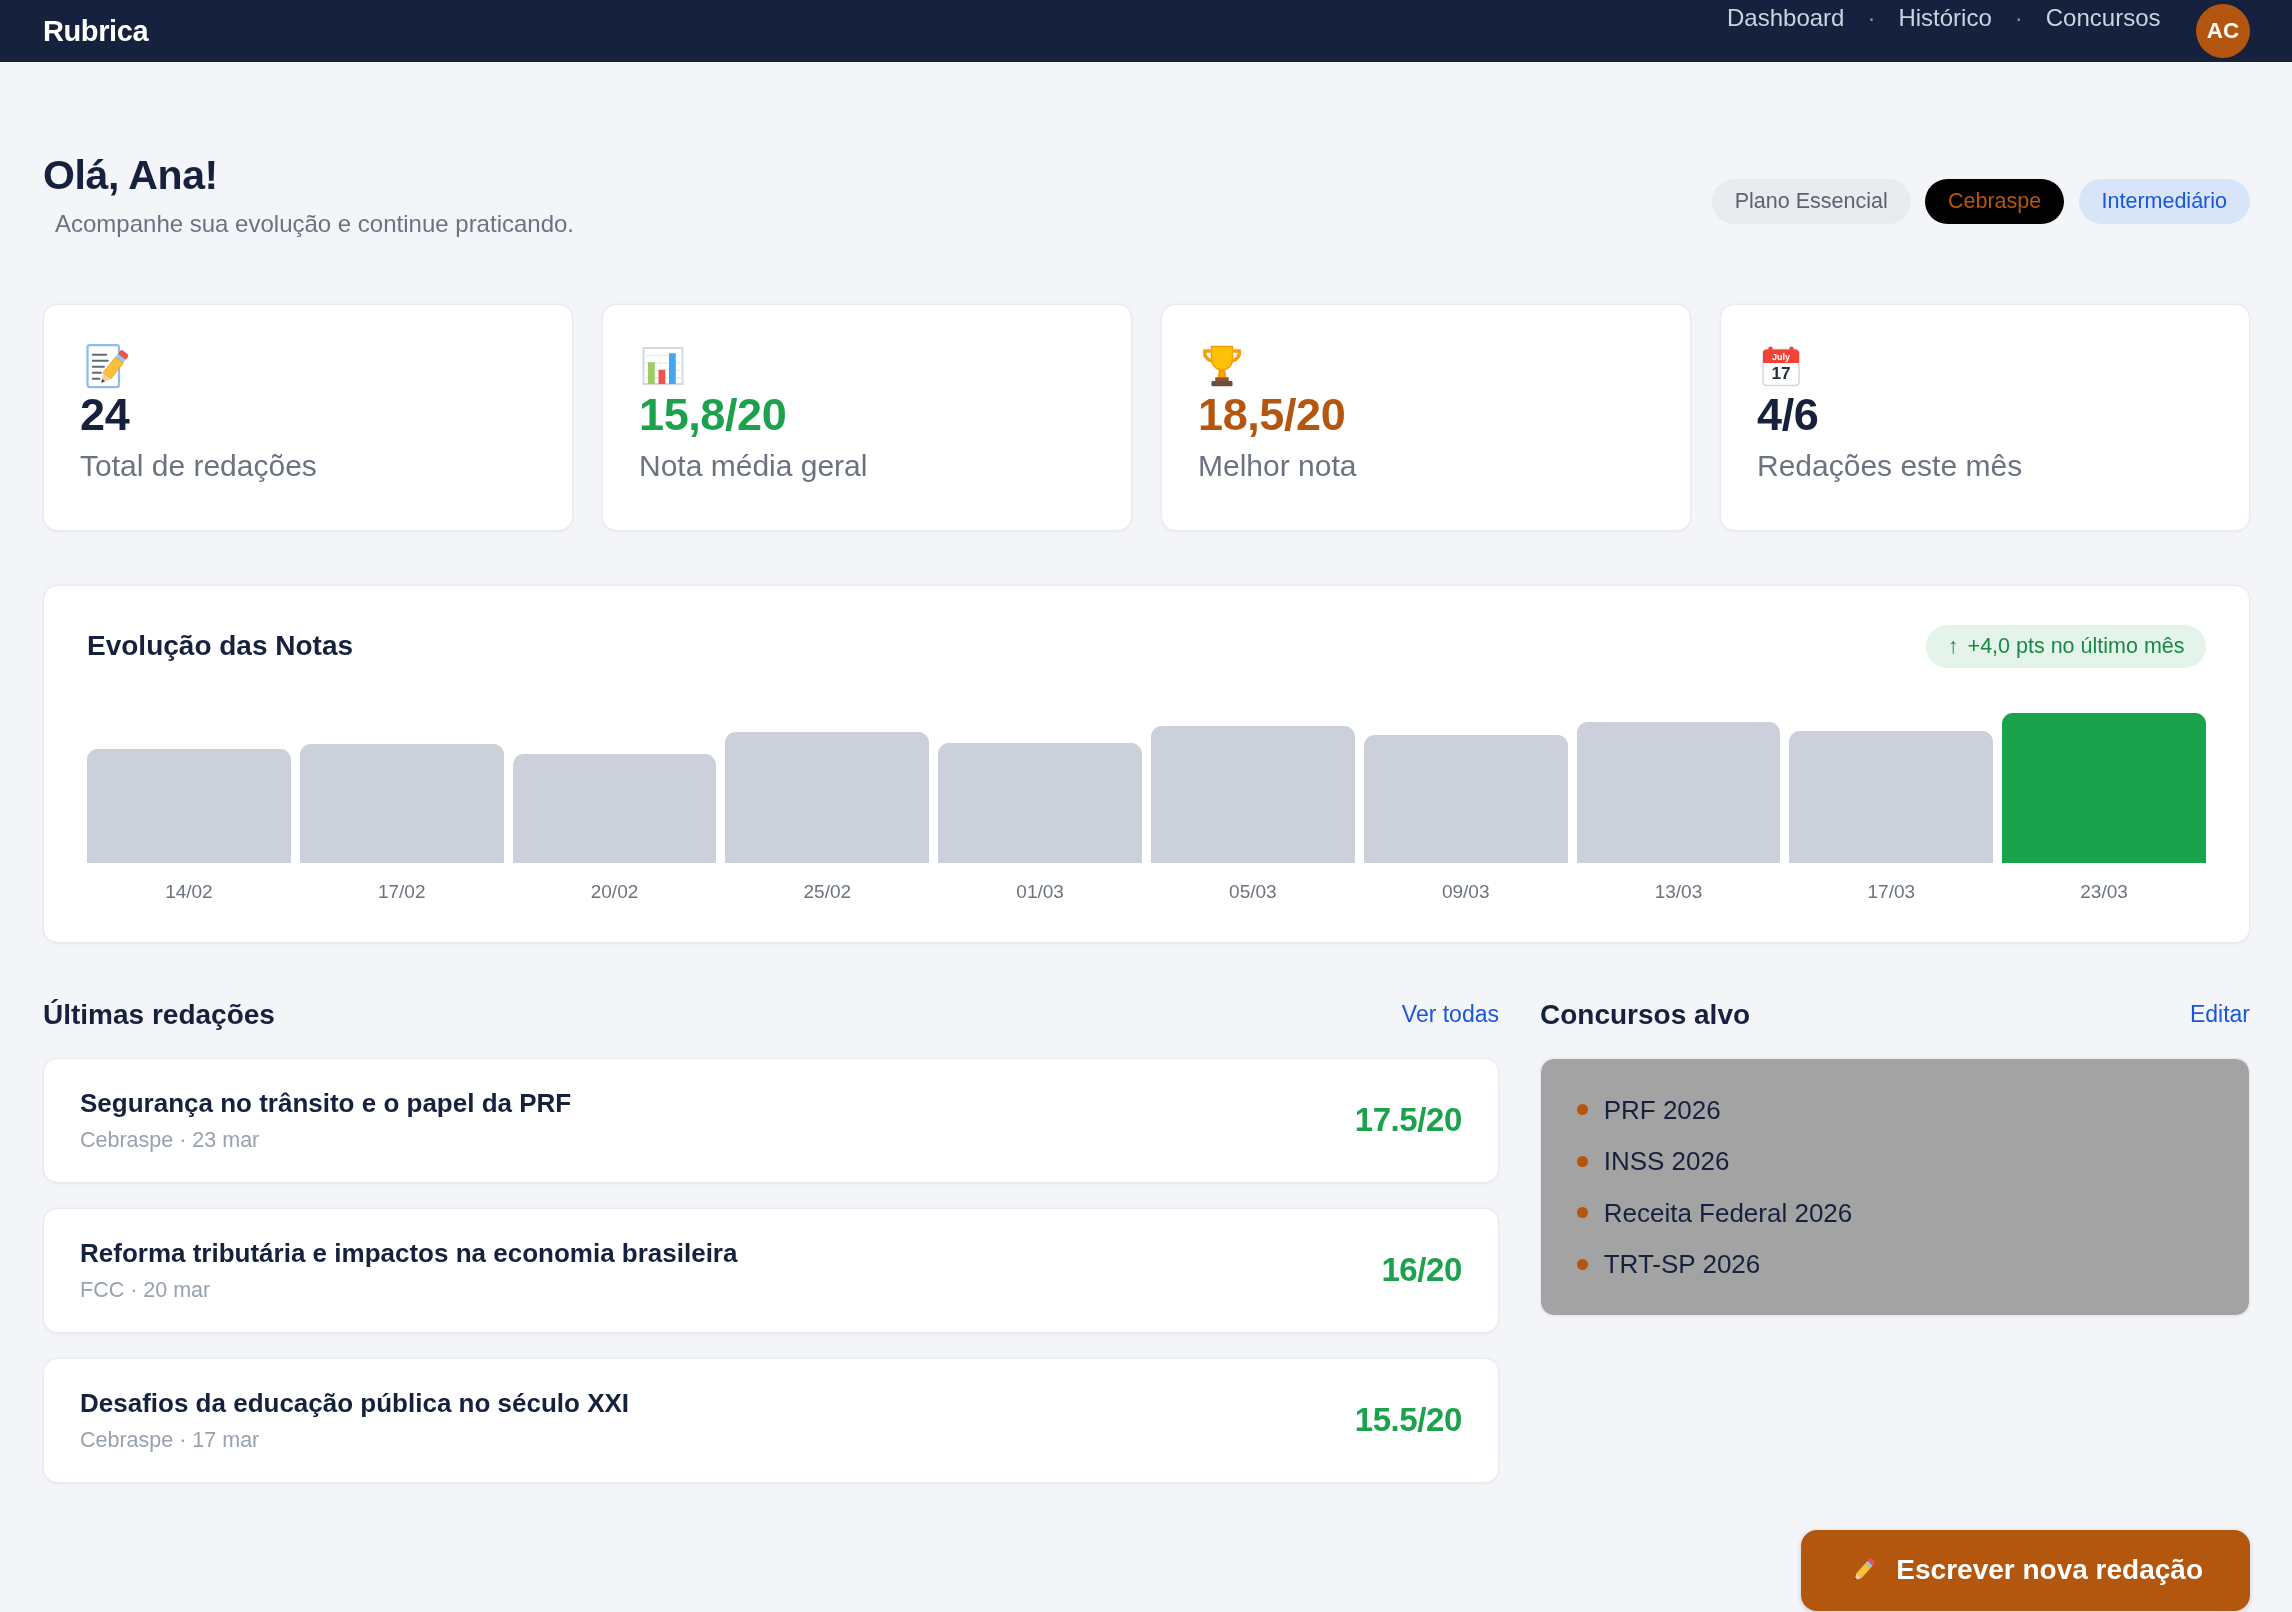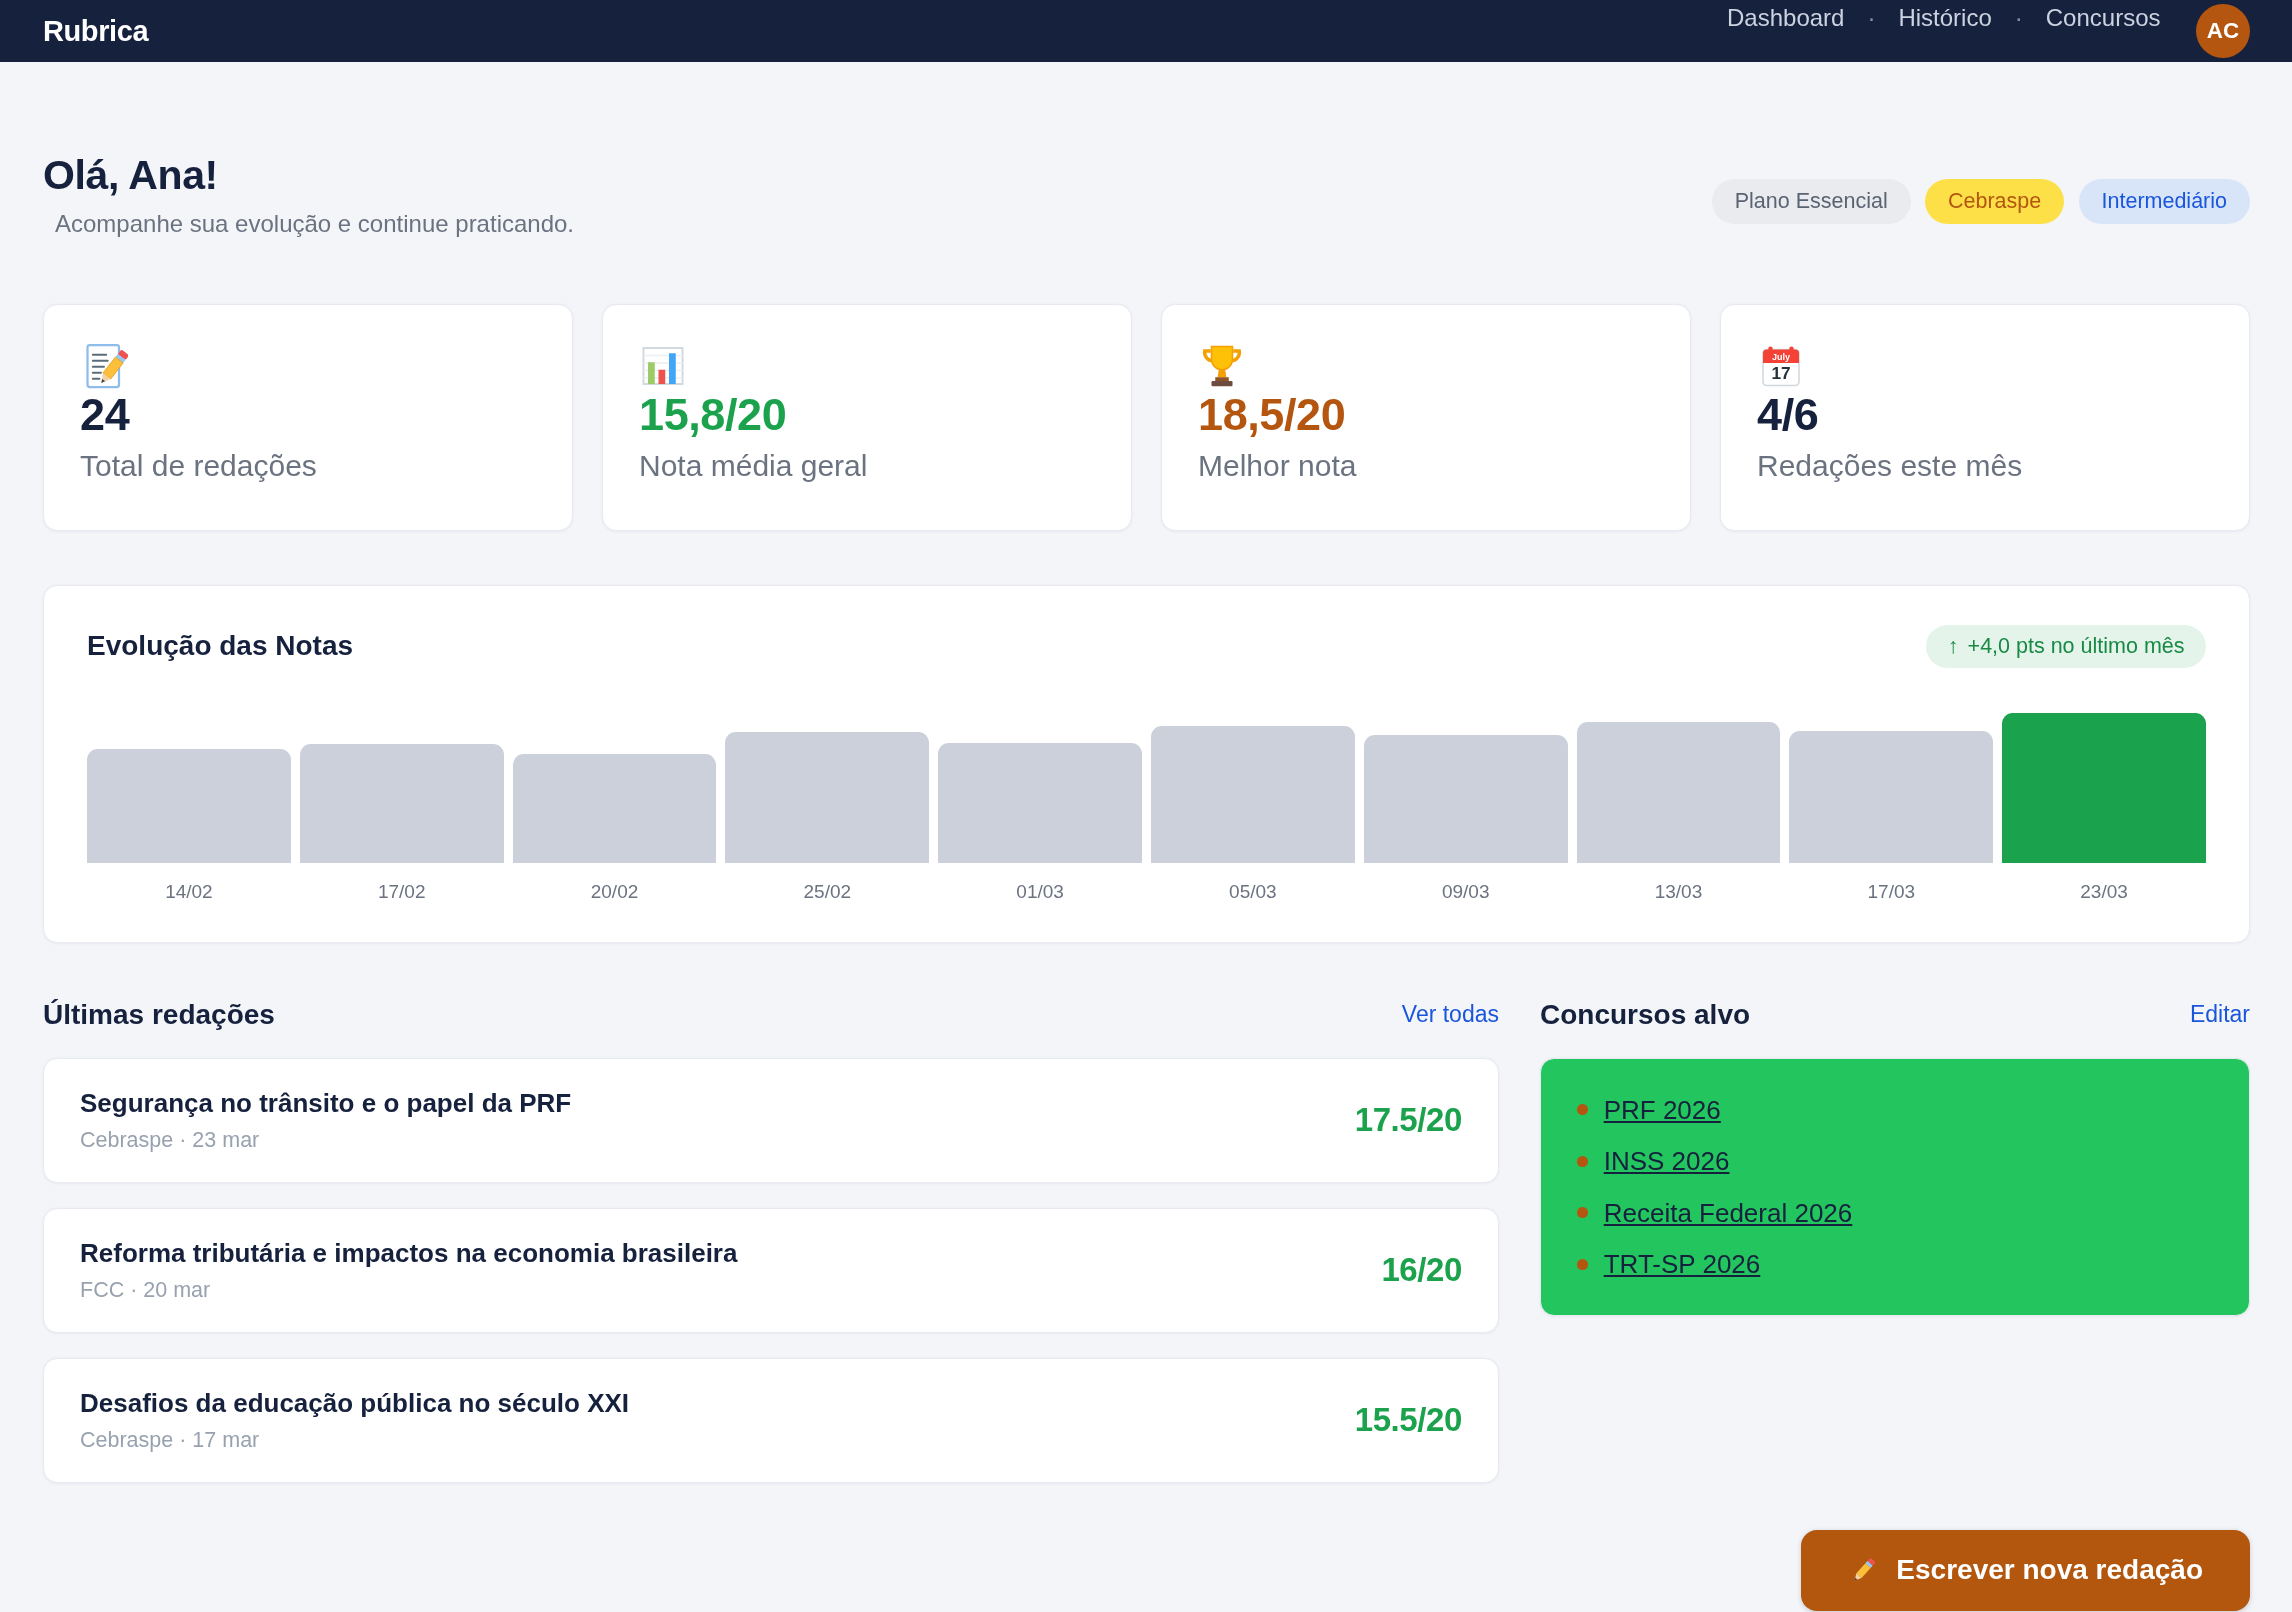--- a/index.html
+++ b/index.html
@@ -73,23 +73,23 @@
     margin-top: 25px; height: 125px; background: #FFFFFF;
     border: 0.9px solid #E7EAF1; border-radius: 14.3px;
     padding: 0 36px; display: flex; align-items: center; justify-content: space-between;
     box-shadow: 0 0.9px 2.7px rgba(16,24,40,.05); cursor: pointer;
   }
   .essay-card.first { margin-top: 27px; }
   .essay-title { font-size: 26px; font-weight: 700; color: #16213D; }
   .essay-meta { margin-top: 9px; font-size: 21.5px; color: #98A1AE; }
   .essay-score { font-size: 33px; font-weight: bold; color: #1CA24C; letter-spacing: -0.4px; }
   .contests-card {
-    margin-top: 27px; height: 258px; background: #22c55e;
+    margin-top: 27px; height: 258px; background: #a3a3a3;
     border: 0.9px solid #E7EAF1; border-radius: 14.3px;
-    padding: 36px; box-shadow: 0 0.9px 2.7px rgba(16,24,40,.05); text-decoration: underline;
+    padding: 36px; box-shadow: 0 0.9px 2.7px rgba(16,24,40,.05);
   }
   .contest-item { display: flex; align-items: center; gap: 16px; margin-bottom: 21.5px; }
   .contest-item:last-child { margin-bottom: 0; }
   .contest-bullet { width: 10.7px; height: 10.7px; border-radius: 50%; background: #B4560F; flex: none; }
   .contest-label { font-size: 26px; font-weight: 500; color: #16213D; line-height: 30px; }
   
   .cta-wrap { display: flex; justify-content: flex-end; margin-top: 47px; }
   .cta-button {
     height: 81px; padding: 0 47px; background: #B3560E; border: none; border-radius: 16px;
     color: #FFFFFF; font-family: inherit; font-size: 28px; font-weight: bold;
@@ -114,21 +114,21 @@
 
 <main class="main">
 
   <section class="page-header">
     <div>
       <h1 class="greeting">Olá, Ana!</h1>
       <p class="subtitle">Acompanhe sua evolução e continue praticando.</p>
     </div>
     <div class="badges">
       <span class="badge" style="background: rgb(233, 235, 239); color: rgb(90, 99, 114);">Plano Essencial</span>
-      <span class="badge" style="background: #fde047; color: rgb(180, 86, 15);">Cebraspe</span>
+      <span class="badge" style="background: #000000; color: rgb(180, 86, 15);">Cebraspe</span>
       <span class="badge" style="background: rgb(216, 229, 249); color: rgb(26, 86, 219);">Intermediário</span>
     </div>
   </section>
 
   <section class="stats-row">
 
     <div class="stat-card">
       <div class="stat-icon">
         <svg viewBox="0 0 64 64" width="48" height="48">
           <rect x="10" y="4" width="42" height="56" rx="3" fill="#FFFFFF" stroke="#8FBDEB" stroke-width="3"></rect>

